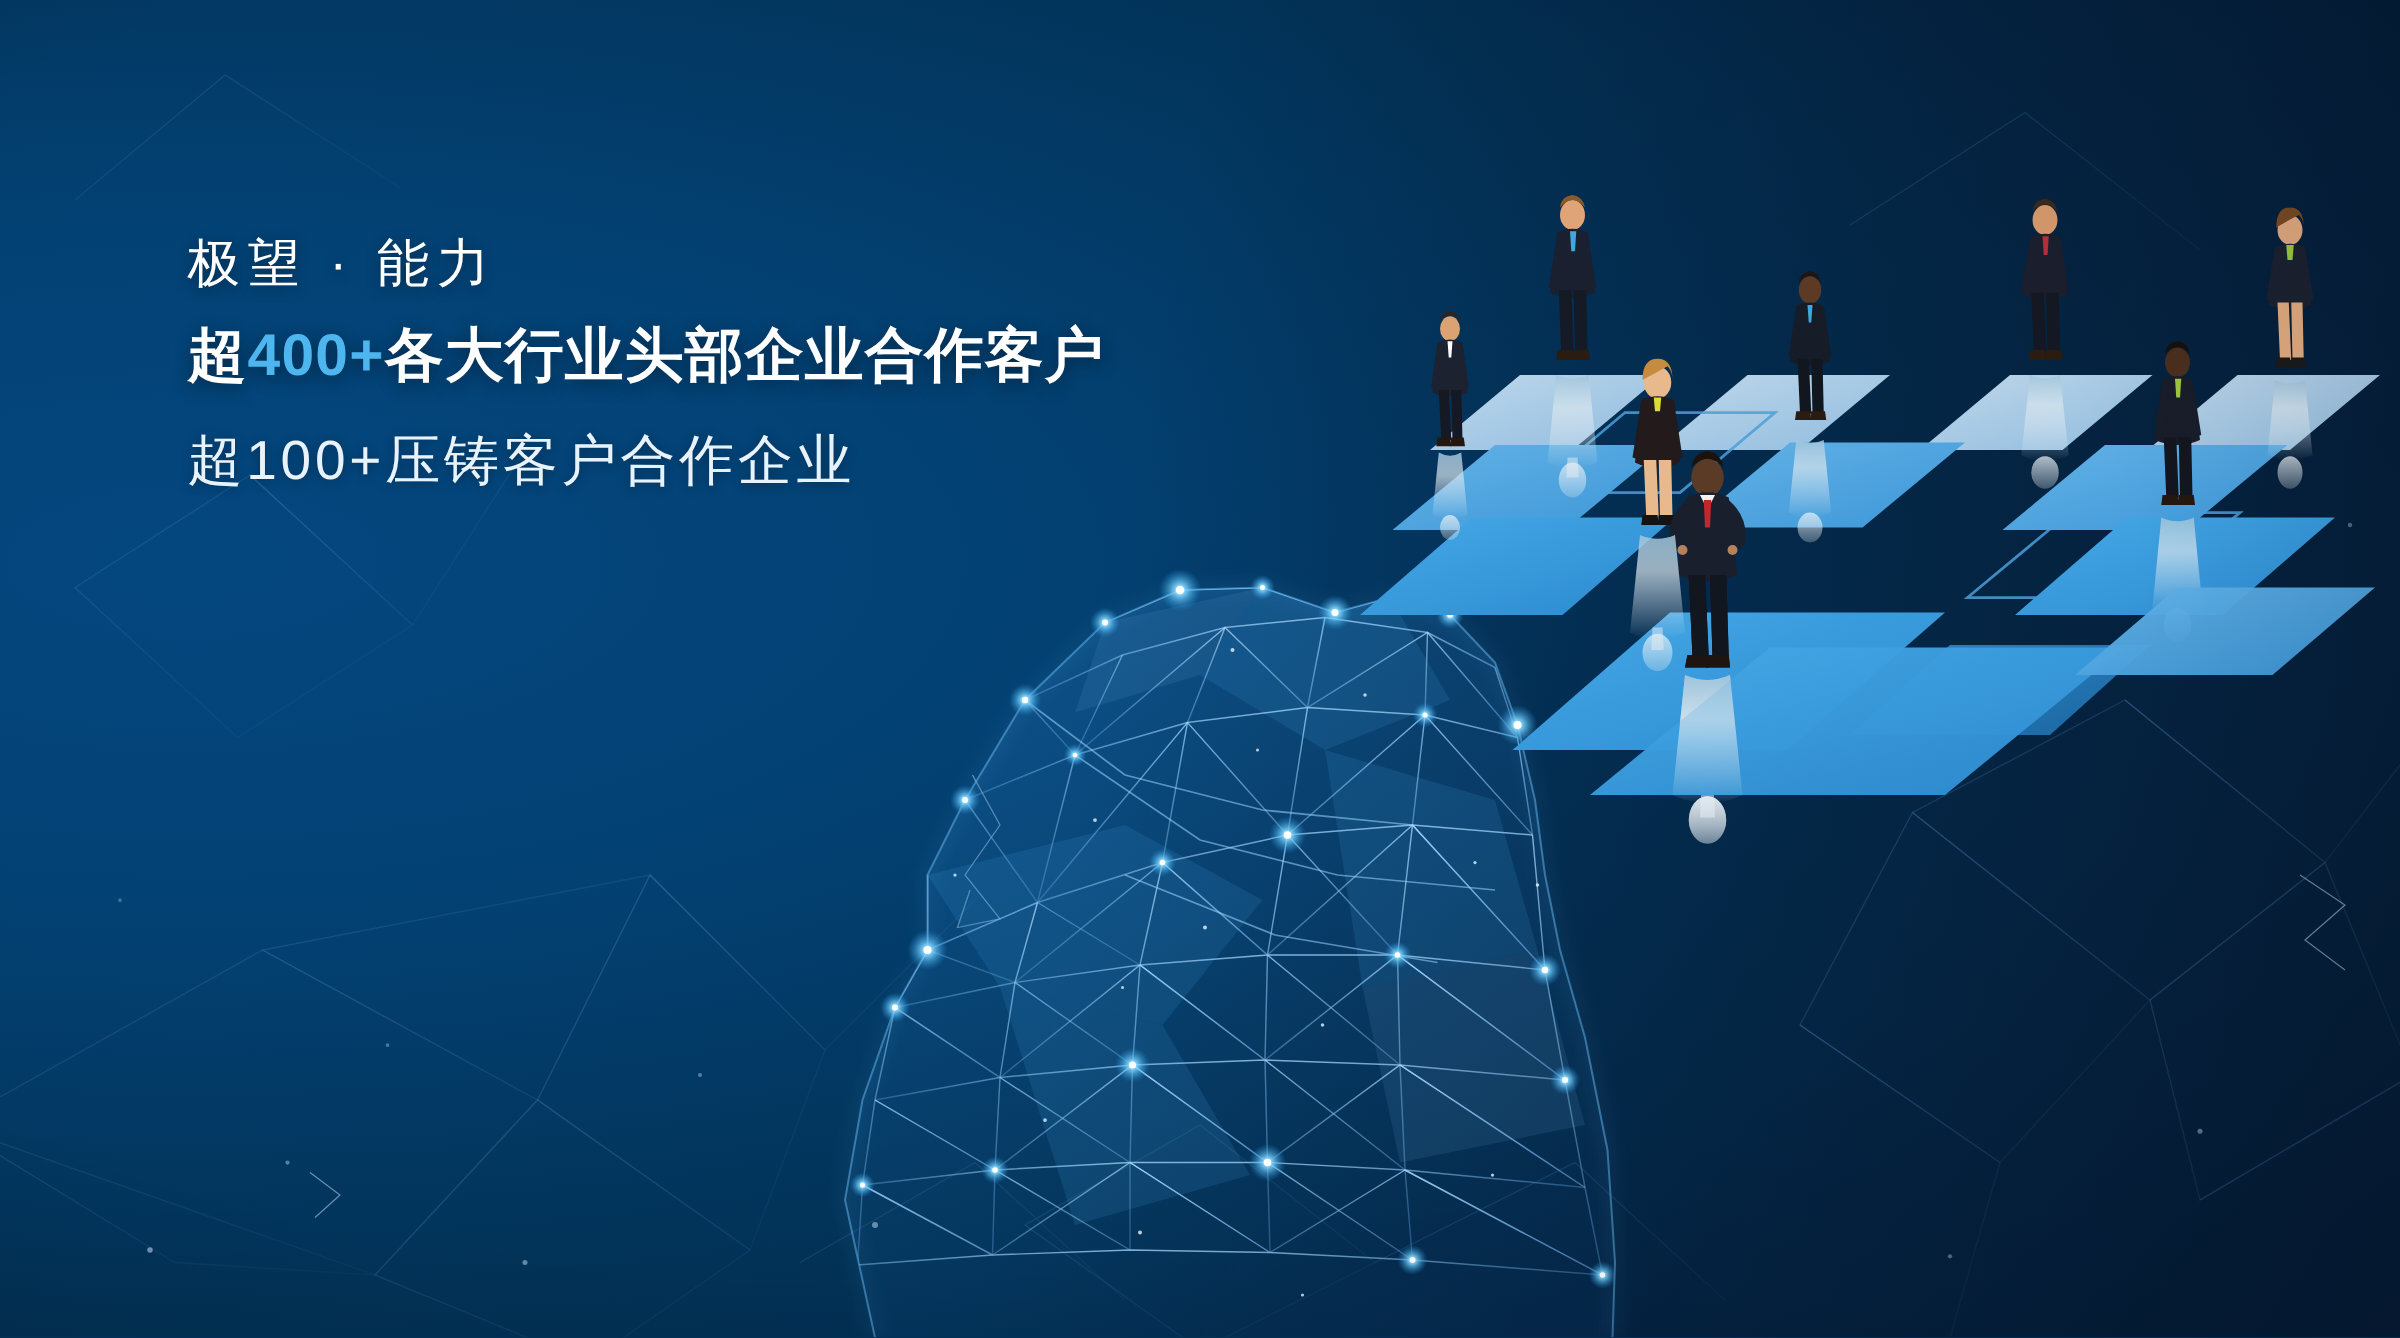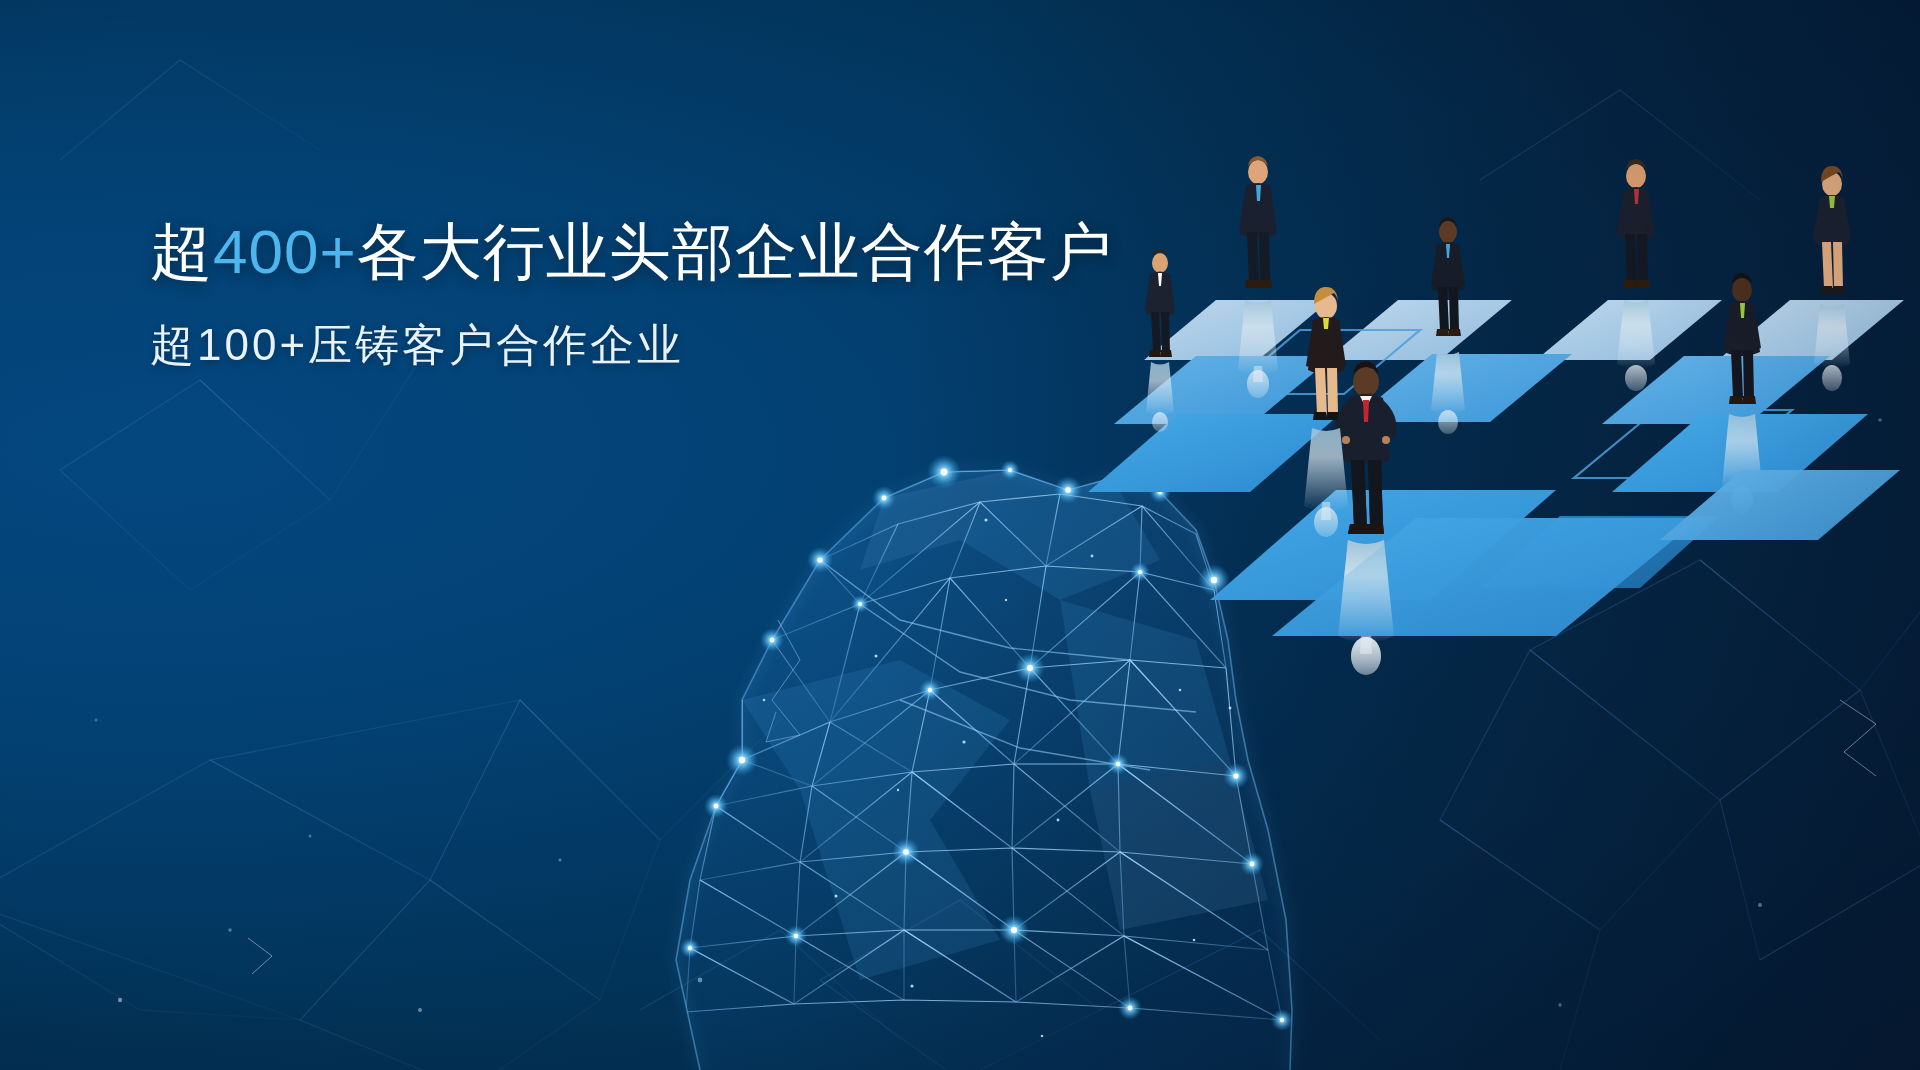--- a/index.html
+++ b/index.html
@@ -40,22 +40,22 @@
     position:absolute; left:150px; top:185px; width:1060px;
     z-index:40;
   }
   #eyebrow {
     font-size:42px; font-weight:400; color:#ffffff;
     letter-spacing:6px; line-height:1.25;
     text-shadow:0 2px 10px rgba(0,0,0,.35);
     white-space:nowrap;
   }
   #headline {
-    margin-top:32px;
-    font-size:62px; font-weight:400; color:#ffffff;
+    margin-top:20px;
+    font-size:47px; font-weight:700; color:#ffffff;
     letter-spacing:1px; line-height:1.12;
     white-space:nowrap;
     text-shadow:0 3px 14px rgba(0,0,0,.42);
   }
   #headline .accent { color:#4db6ee; }
   #subhead {
     margin-top:30px;
     font-size:44px; font-weight:400; color:#e8f2fb;
     letter-spacing:3px; line-height:1.3;
     white-space:nowrap;
@@ -520,17 +520,18 @@
     </g>
     <g transform="translate(1366,540)">
       <path d="M-18 0 q18 8 36 0 l10 96 q-28 13 -56 0z" fill="url(#refl)"></path>
       <ellipse cx="0" cy="116" rx="15" ry="19" fill="url(#reflHead)"></ellipse>
     </g>
   </svg>
 
   <div id="bg-vignette"></div>
 
   <div id="text-block">
+    <div id="eyebrow">极望 · 能力</div>
     <div id="headline"><span>超</span><span class="accent">400+</span><span>各大行业头部企业合作客户</span></div>
     <div id="subhead">超100+压铸客户合作企业</div>
   </div>
 
 </div>
 
 </body></html>

